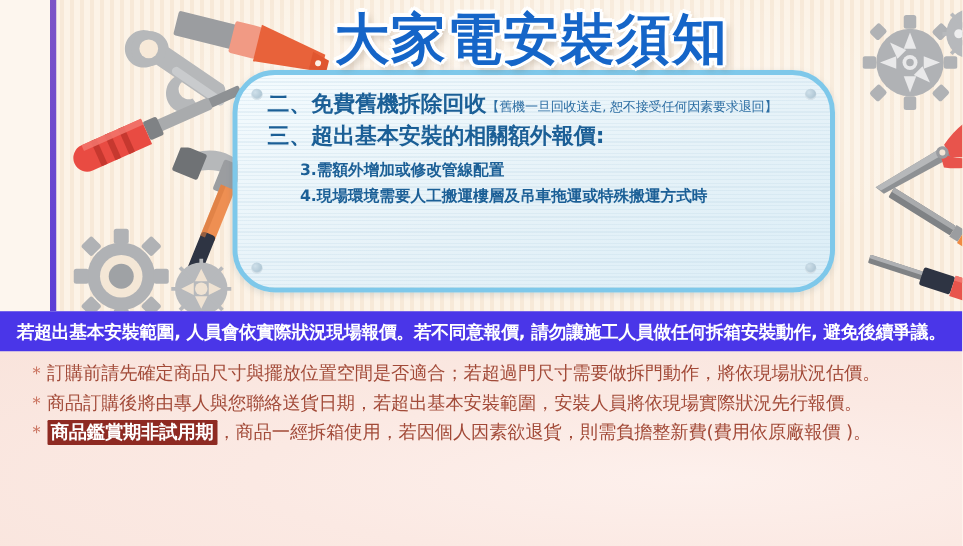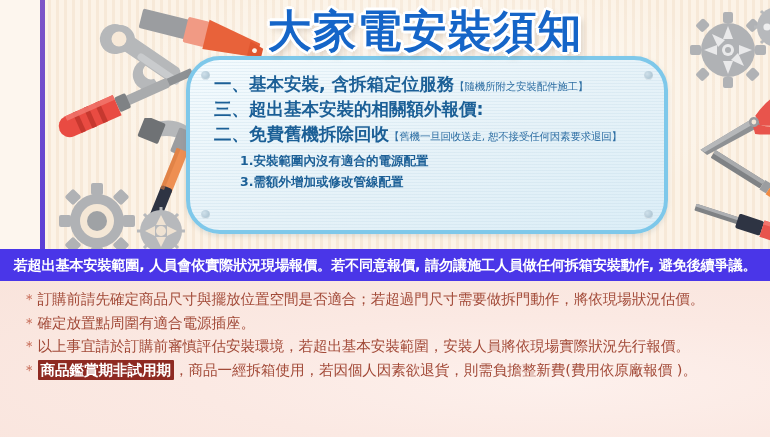--- a/index.html
+++ b/index.html
@@ -299,57 +299,51 @@
     <h1 id="title">大家電安裝須知</h1>
 
     <div id="panel">
       <span class="rivet tl"></span>
       <span class="rivet tr"></span>
       <span class="rivet bl"></span>
       <span class="rivet br"></span>
 
       <div id="panel-body">
 
+
         <div class="main-item">
-          <span>一、基本安裝, 含拆箱定位服務</span><span class="note">【隨機所附之安裝配件施工】</span>
+          <span>二、免費舊機拆除回收</span><span class="note">【舊機一旦回收送走, 恕不接受任何因素要求退回】</span>
         </div>
 
         <div class="main-item">
           <span>三、超出基本安裝的相關額外報價:</span>
         </div>
 
-        <div class="main-item">
-          <span>二、免費舊機拆除回收</span><span class="note">【舊機一旦回收送走, 恕不接受任何因素要求退回】</span>
-        </div>
-
         <div class="sub-list">
-          <div class="sub-item">1.安裝範圍內沒有適合的電源配置</div>
           <div class="sub-item">3.需額外增加或修改管線配置</div>
+          <div class="sub-item">4.現場環境需要人工搬運樓層及吊車拖運或特殊搬運方式時</div>
         </div>
 
       </div>
     </div>
 
     <div class="left-edge-bar"></div>
   </div>
 
   <div id="banner">
     <span id="banner-text">若超出基本安裝範圍, 人員會依實際狀況現場報價。若不同意報價, 請勿讓施工人員做任何拆箱安裝動作, 避免後續爭議。</span>
   </div>
 
   <div id="notes">
 
     <div class="note-line">
       <span class="star">＊</span><span>訂購前請先確定商品尺寸與擺放位置空間是否適合；若超過門尺寸需要做拆門動作，將依現場狀況估價。</span>
     </div>
     <div class="note-line">
-      <span class="star">＊</span><span>確定放置點周圍有適合電源插座。</span>
-    </div>
-    <div class="note-line">
-      <span class="star">＊</span><span>以上事宜請於訂購前審慎評估安裝環境，若超出基本安裝範圍，安裝人員將依現場實際狀況先行報價。</span>
+      <span class="star">＊</span><span>商品訂購後將由專人與您聯絡送貨日期，若超出基本安裝範圍，安裝人員將依現場實際狀況先行報價。</span>
     </div>
     <div class="note-line">
       <span class="star">＊</span><span class="hl">商品鑑賞期非試用期</span><span>，商品一經拆箱使用，若因個人因素欲退貨，則需負擔整新費(費用依原廠報價 )。</span>
     </div>
 
   </div>
 
 </div>
 
 </body></html>

